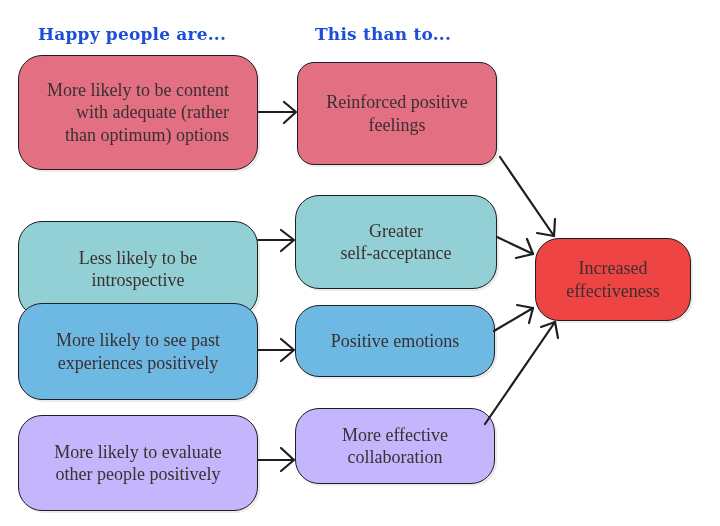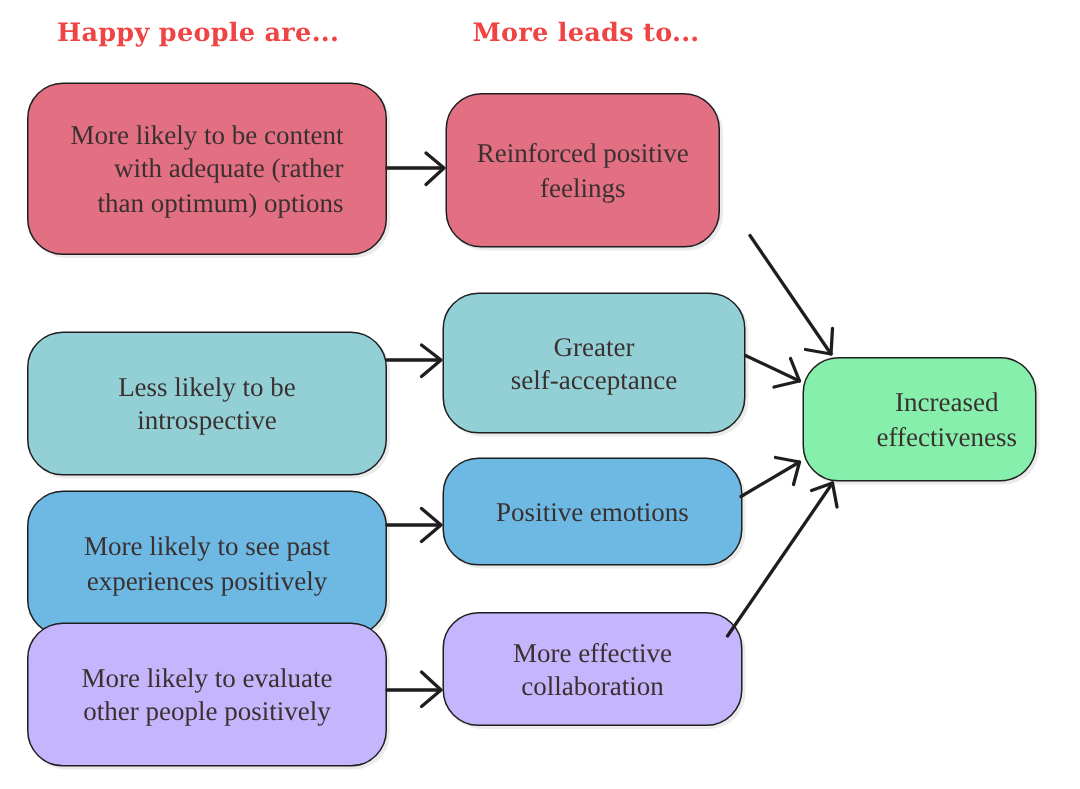--- a/index.html
+++ b/index.html
@@ -1,54 +1,54 @@
 <!DOCTYPE html>
 <html><head>
 <meta charset="utf-8">
 <style>
   html, body { margin: 0; padding: 0; background: #ffffff; }
   body { width: 720px; height: 526px; position: relative; overflow: hidden; font-family: "DejaVu Serif", "Liberation Serif", serif; }
-  .header { position: absolute; top: 12px; font-family: "DejaVu Serif", serif; font-weight: bold; font-size: 17px; color: #ef4444; letter-spacing: 0.2px; }
+  .header { position: absolute; top: 24px; font-family: "DejaVu Serif", serif; font-weight: bold; font-size: 17px; color: #1d4ed8; letter-spacing: 0.2px; }
   #hdr-left { left: 38px; }
   #hdr-mid { left: 315px; }
   .box { position: absolute; box-sizing: border-box; border: 1.6px solid #1e1e1e; border-radius: 24px; display: flex; align-items: center; justify-content: center; text-align: center; color: #3a3030; font-family: "Liberation Serif", "DejaVu Serif", serif; font-size: 18px; line-height: 1.25; padding: 6px 12px; box-shadow: 2px 2px 0 rgba(0,0,0,0.08); }
   .box span { display: block; white-space: pre-line; }
   .pink { background: #E36F83; }
   .teal { background: #93D0D6; }
   .blue { background: #6DB9E4; }
   .gray { background: #c4b5fd; }
-  .gold { background: #86efac; justify-content: flex-end; }
+  .gold { background: #ef4444; }
   svg#arrows { position: absolute; left: 0; top: 0; width: 720px; height: 526px; pointer-events: none; }
   svg#arrows line, svg#arrows polyline { stroke: #1e1e1e; stroke-width: 2.2; fill: none; stroke-linecap: round; stroke-linejoin: round; }
 </style>
 </head>
 <body>
 
 <div class="header" id="hdr-left">Happy people are...</div>
-<div class="header" id="hdr-mid">More leads to...</div>
+<div class="header" id="hdr-mid">This than to...</div>
 
 <div class="box pink" style="left:18px; top:55px; width:240px; height:115px;text-align:right;">
   <span>More likely to be content
 with adequate (rather
 than optimum) options</span>
 </div>
 <div class="box teal" style="left:18px; top:195px; width:240px; height:96px;margin-top:26px;">
   <span>Less likely to be
 introspective</span>
 </div>
-<div class="box blue" style="left:18px; top:303px; width:240px; height:97px;margin-top:24px;">
+<div class="box blue" style="left:18px; top:303px; width:240px; height:97px;">
   <span>More likely to see past
 experiences positively</span>
 </div>
 <div class="box gray" style="left:18px; top:415px; width:240px; height:96px;">
   <span>More likely to evaluate
 other people positively</span>
 </div>
 
-<div class="box pink" style="left:297px; top:62px; width:183px; height:103px;">
+<div class="box pink" style="left:297px; top:62px; width:200px; height:103px;border-radius:17px;">
   <span>Reinforced positive
 feelings</span>
 </div>
 <div class="box teal" style="left:295px; top:195px; width:202px; height:94px;justify-content:center;">
   <span>Greater
 self-acceptance</span>
 </div>
 <div class="box blue" style="left:295px; top:305px; width:200px; height:72px;">
   <span>Positive emotions</span>
 </div>

